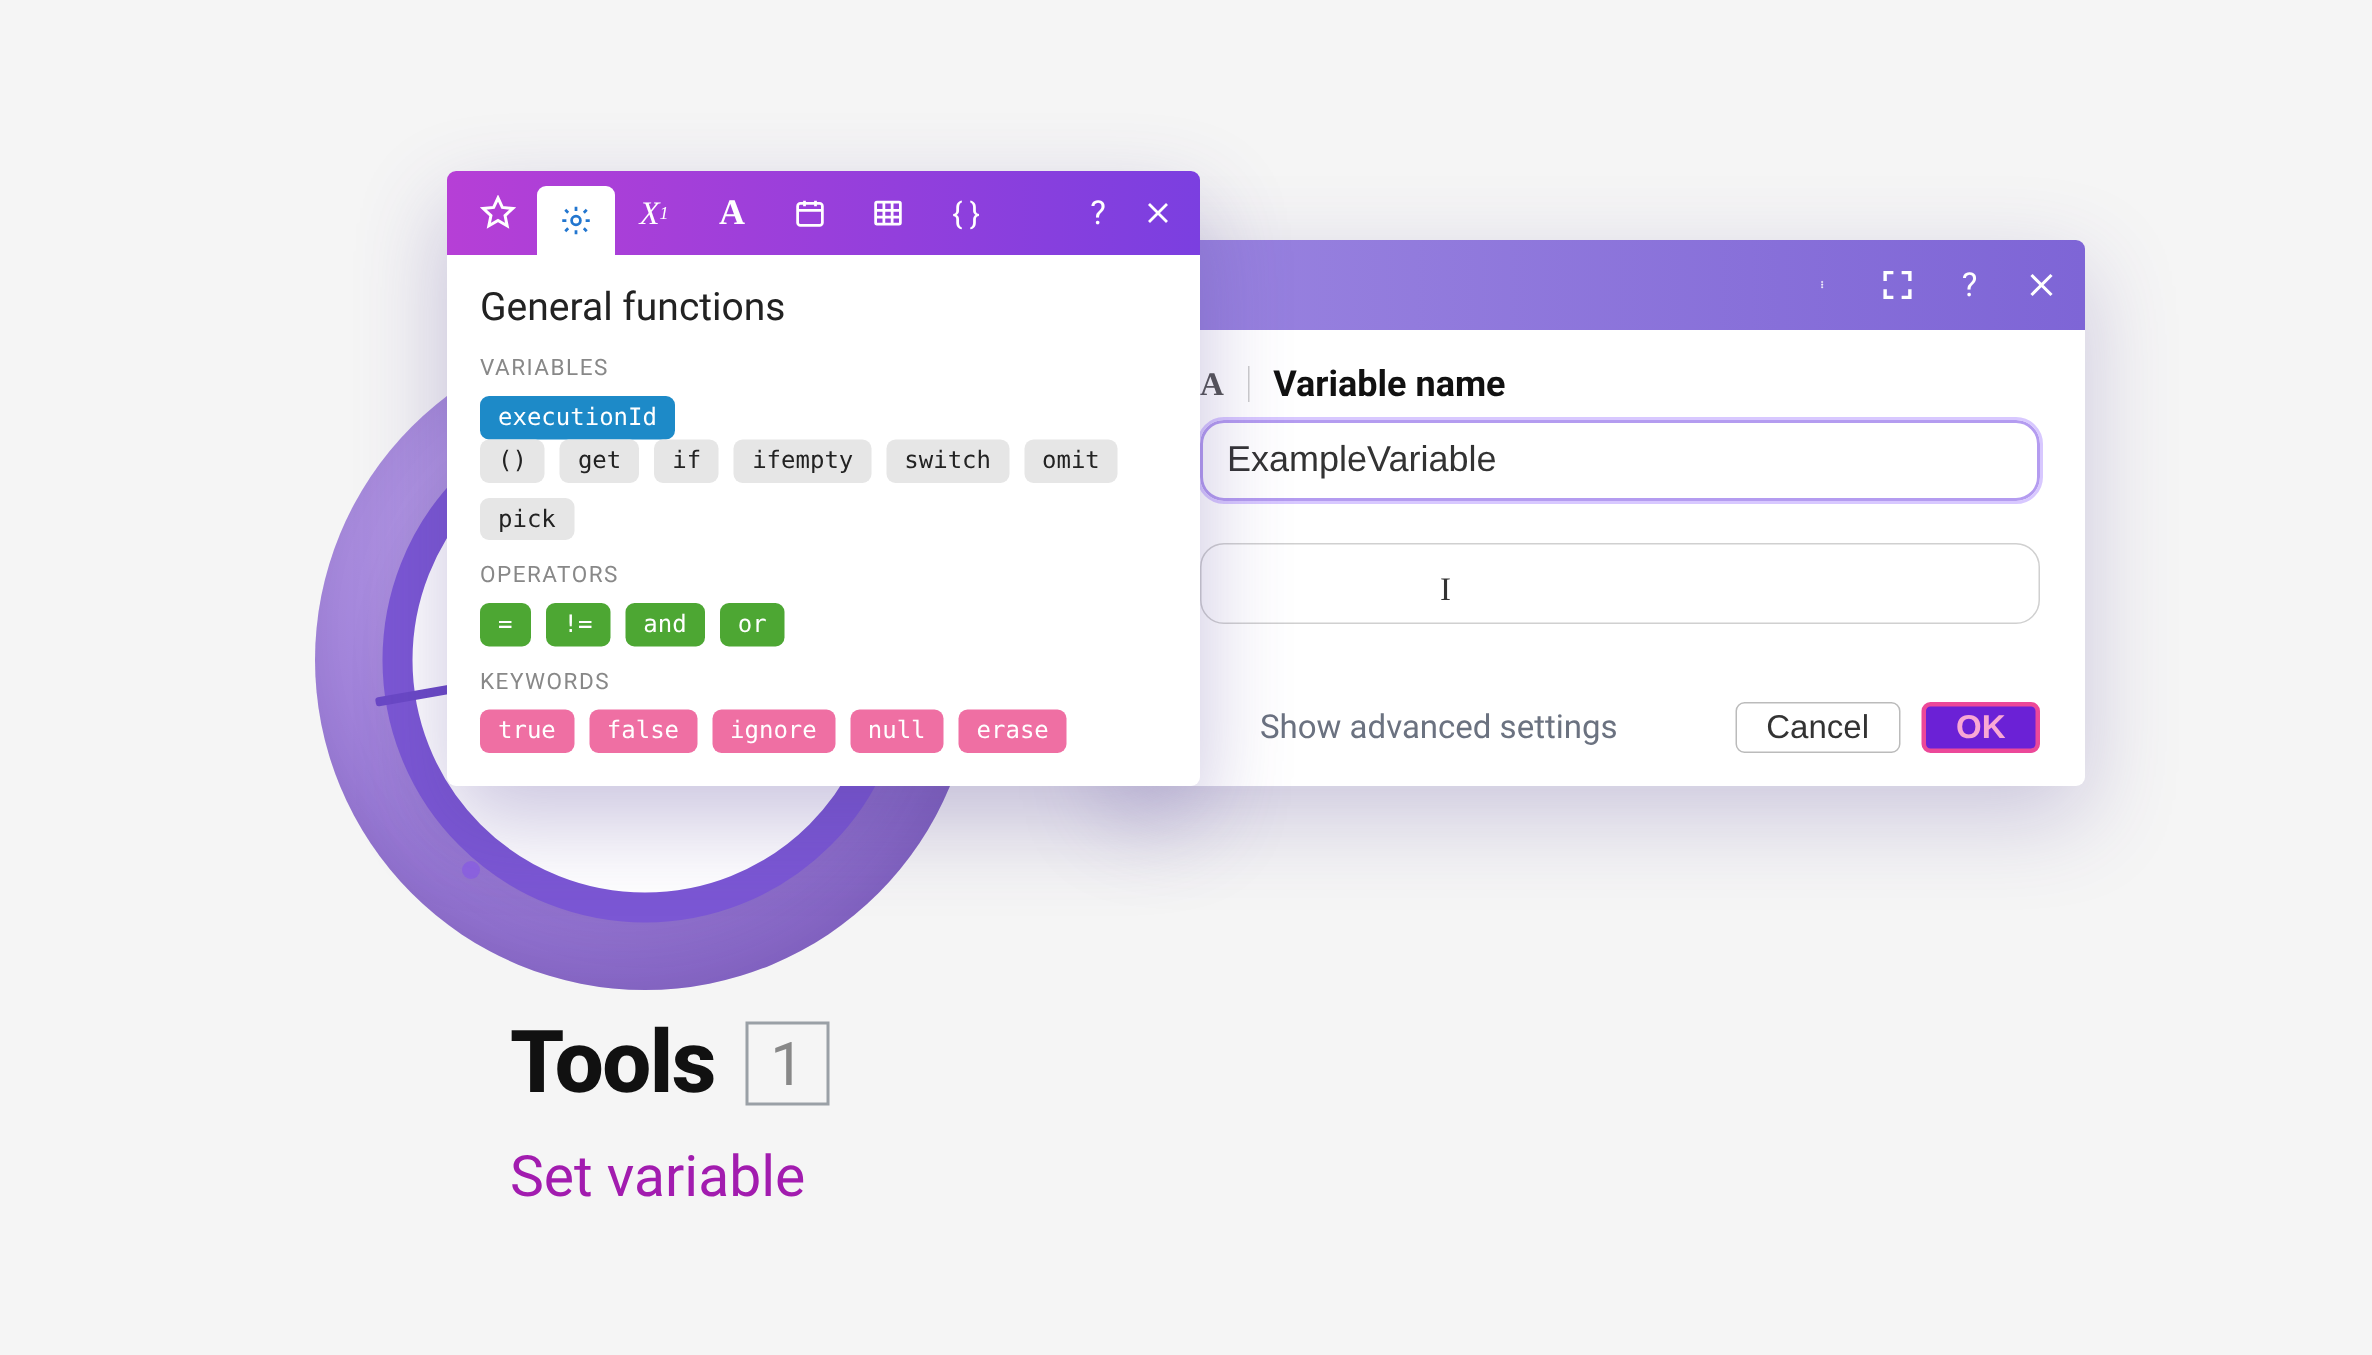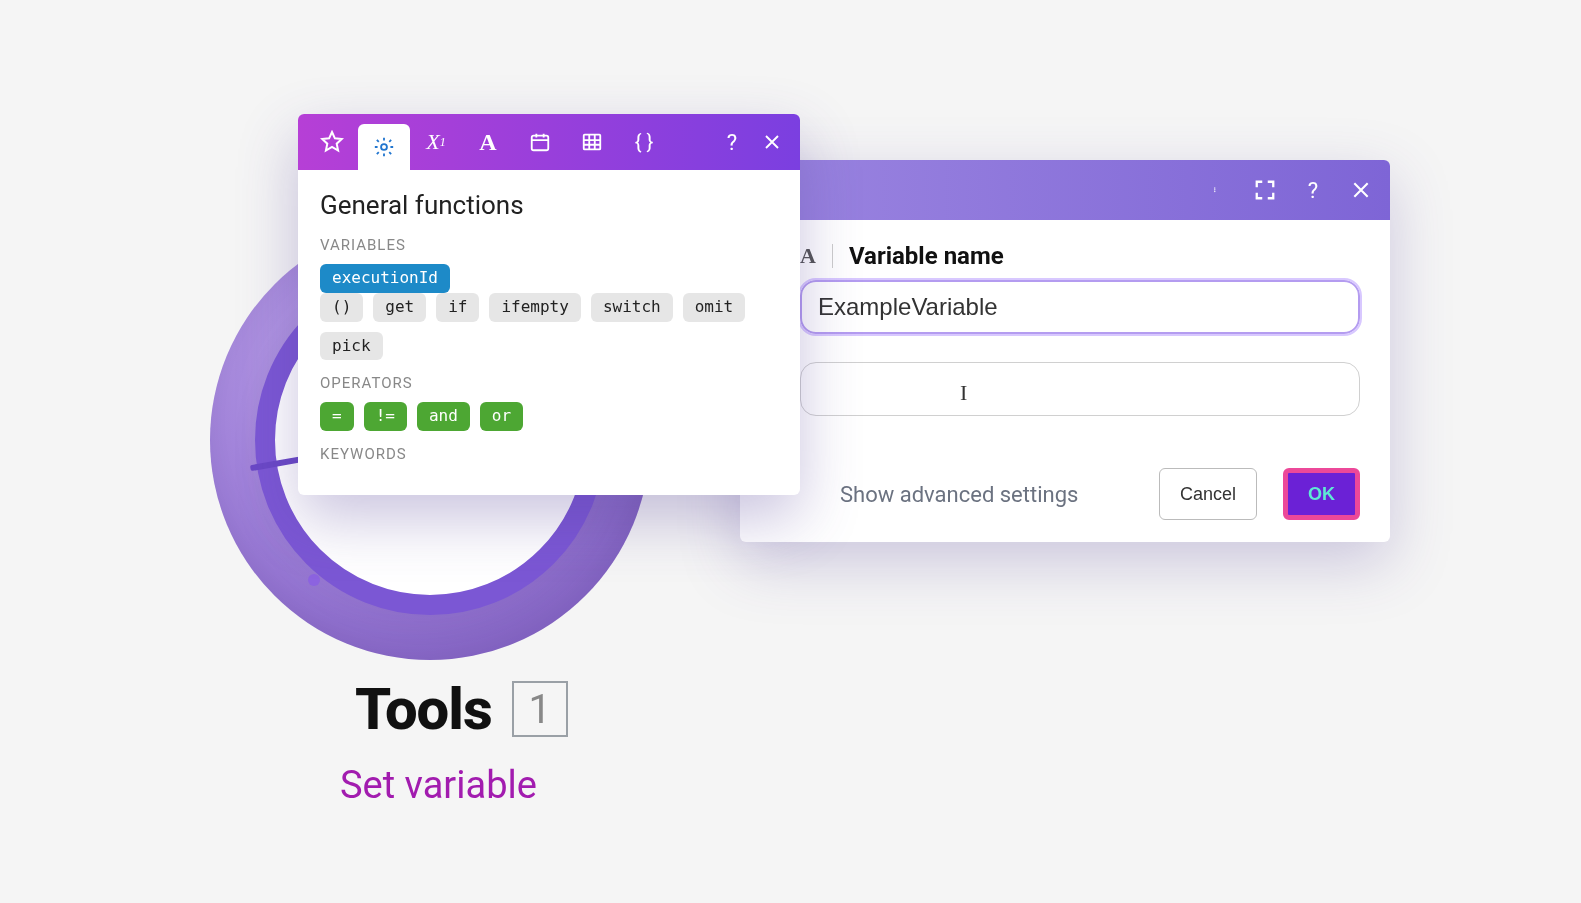--- a/index.html
+++ b/index.html
@@ -54,21 +54,20 @@
 
   .node-label{
     position:absolute;
     left:340px; top:675px;
     text-align:left;
   }
   .node-label .title-row{
     display:flex;
     align-items:center;
     gap:20px;
-    margin-left:15px;
   }
   .node-title{
     font-size:58px;
     font-weight:800;
     color:#111;
     letter-spacing:-1px;
   }
   .node-count{
     display:inline-flex;
     align-items:center;
@@ -182,39 +181,38 @@
     padding:0 30px 22px 30px;
     gap:14px;
   }
   .adv-label{
     color:#6b7280;
     font-size:22px;
     margin-left:70px;
     flex:1;
   }
   .btn{
-    height:52px;
+    height:34px;
     padding:0 20px;
     border-radius:6px;
-    font-size:18px;
+    font-size:22px;
     cursor:pointer;
     display:inline-flex;
     align-items:center;
   }
   .btn-secondary{
     background:#fff;
     border:1px solid #bbb;
     color:#333;
   }
   .btn-primary{
     background:#6b21d6;
-    border:5px solid #ec4899;
-    color:#5eead4;
+    border:3px solid #ec4899;
+    color:#f9a8d4;
     font-weight:600;
-    margin-left:12px;
   }
 
   
   .fn-panel{
     position:absolute;
     left:298px;
     top:114px;
     width:502px;
     background:#fff;
     border-radius:6px;
@@ -418,14 +416,21 @@
 
     <div class="fn-section-label">OPERATORS</div>
     <div class="pill-row">
       <span class="pill pill-green">=</span>
       <span class="pill pill-green">!=</span>
       <span class="pill pill-green">and</span>
       <span class="pill pill-green">or</span>
     </div>
 
     <div class="fn-section-label">KEYWORDS</div>
+    <div class="pill-row">
+      <span class="pill pill-pink">true</span>
+      <span class="pill pill-pink">false</span>
+      <span class="pill pill-pink">ignore</span>
+      <span class="pill pill-pink">null</span>
+      <span class="pill pill-pink">erase</span>
+    </div>
   </div>
 </div>
 
 </body></html>

